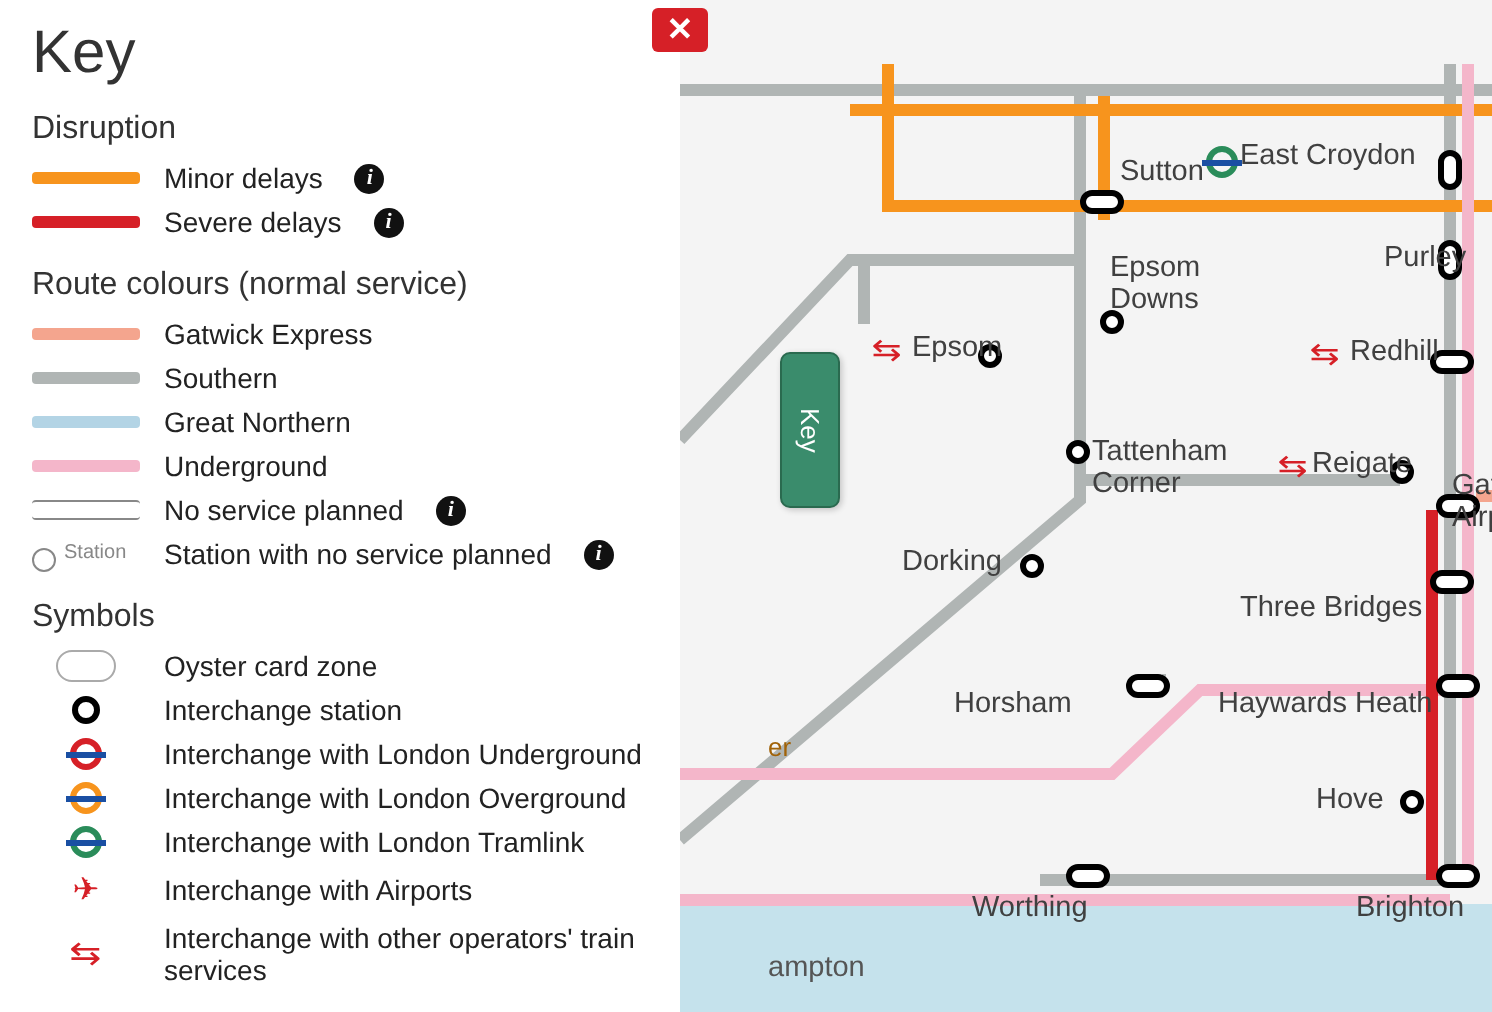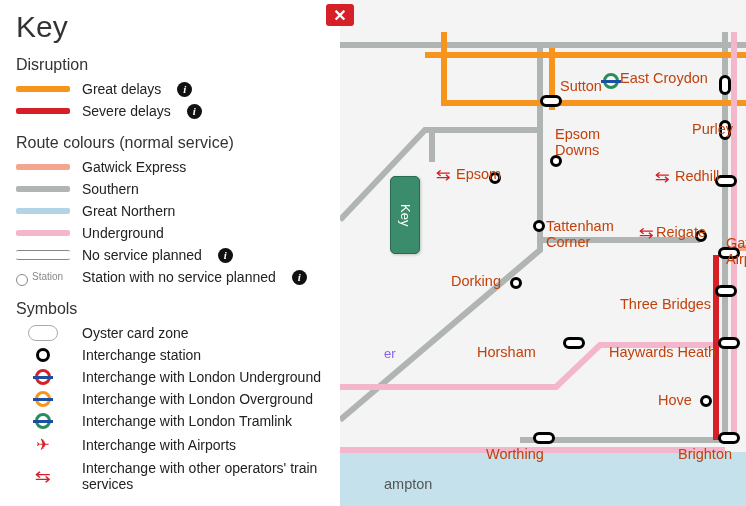--- a/index.html
+++ b/index.html
@@ -105,21 +105,21 @@
   }
   .key-tab-text {
     writing-mode: vertical-rl; color: #fff; font-size: 13px;
   }
   .map {
     position: absolute; left: 0; top: 0; width: 746px; height: 506px;
     background: #f4f4f4;
   }
   .water { position: absolute; left: 340px; bottom: 0; width: 406px; height: 54px; background: #c5e2ec; }
   .station-label {
-    position: absolute; font-size: 14.5px; color: #c2410c;
+    position: absolute; font-size: 14.5px; color: #404040;
     white-space: nowrap;
   }
   .marker { position: absolute; width: 12px; height: 12px; border: 3px solid #000; border-radius: 50%; background: #fff; }
   .wide-marker { width: 22px; height: 12px; border-radius: 6px; }
   .tall-marker { width: 12px; height: 20px; border-radius: 6px; }
   .rail-sym { position: absolute; font-size: 15px; color: #d62027; transform: scaleX(1.2); }
   .roundel-sym { position: absolute; width: 18px; height: 14px; }
   svg.routes { position: absolute; left: 0; top: 0; width: 746px; height: 506px; pointer-events: none; }
 </style>
 </head>
@@ -187,38 +187,38 @@
   <div class="station-label" style="left:656px;top:224px">Reigate</div>
   <div class="station-label" style="left:451px;top:273px">Dorking</div>
   <div class="station-label" style="left:726px;top:236px;line-height:1.1">Gatw<br>Airpo</div>
   <div class="station-label" style="left:620px;top:296px">Three Bridges</div>
   <div class="station-label" style="left:477px;top:344px">Horsham</div>
   <div class="station-label" style="left:609px;top:344px">Haywards Heath</div>
   <div class="station-label" style="left:658px;top:392px">Hove</div>
   <div class="station-label" style="left:486px;top:446px">Worthing</div>
   <div class="station-label" style="left:678px;top:446px">Brighton</div>
   <div class="station-label" style="left:384px;top:476px;color:#555">ampton</div>
-  <div class="station-label" style="left:384px;top:346px;color:#8b5cf6;font-size:13px">er</div>
+  <div class="station-label" style="left:384px;top:366px;color:#a16207;font-size:13px">er</div>
 </div>
 
 <div class="key-tab">
   <span class="key-tab-text">Key</span>
 </div>
 
 <div class="close-btn">
   <span>✕</span>
 </div>
 
 <div class="key-panel">
   <div class="key-title">Key</div>
 
   <div class="section-head">Disruption</div>
   <div class="legend-row">
     <span class="swatch swatch-orange"></span>
-    <span>Great delays</span>
+    <span>Minor delays</span>
     <span class="info-btn">i</span>
   </div>
   <div class="legend-row">
     <span class="swatch swatch-red"></span>
     <span>Severe delays</span>
     <span class="info-btn">i</span>
   </div>
 
   <div class="section-head">Route colours (normal service)</div>
   <div class="legend-row">

